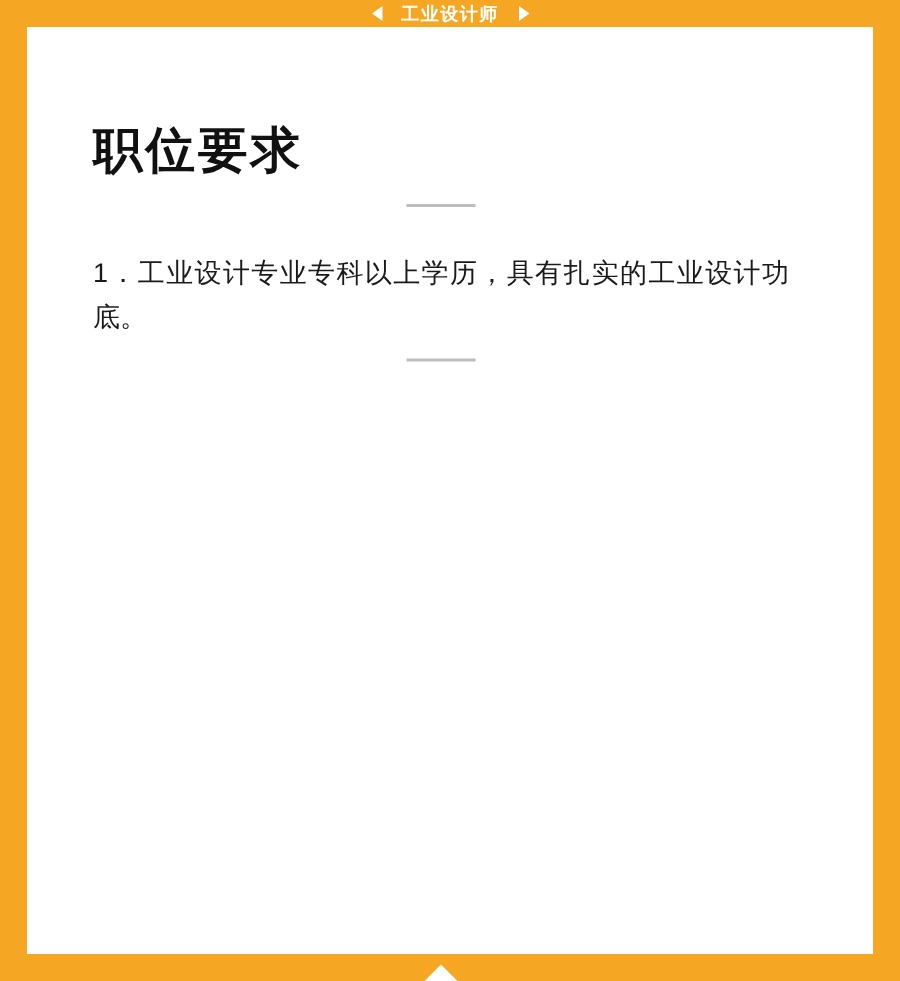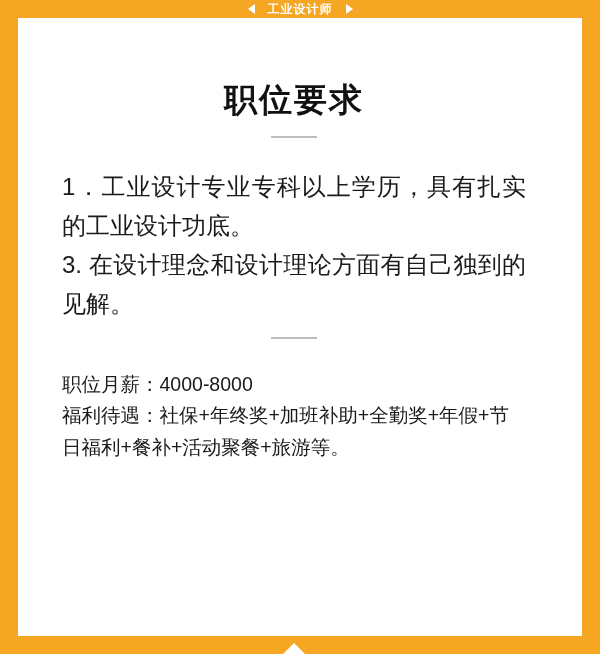--- a/index.html
+++ b/index.html
@@ -102,21 +102,21 @@
     border-right: 11px solid transparent;
     border-bottom: 11px solid #ffffff;
   }
 
   .content {
     padding: 0 44px;
     box-sizing: border-box;
   }
 
   .section-heading {
-    text-align: center;
+    text-align: left;
     font-size: 33px;
     font-weight: bold;
     color: #111111;
     letter-spacing: 2px;
     margin: 0;
   }
   .heading-1 { padding-top: 60px; }
   .heading-2 { padding-top: 56px; }
 
   .heading-rule {
@@ -125,21 +125,21 @@
     background: #bdbdbd;
     margin: 13px auto 0 auto;
   }
 
   .req-list {
     margin: 30px 0 0 0;
     padding: 0;
     list-style: none;
   }
   .req-item {
-    font-size: 24px;
+    font-size: 18px;
     line-height: 1.62;
     color: #1a1a1a;
     font-weight: 500;
     text-align: justify;
   }
 
   .benefits {
     margin: 30px 0 0 0;
     padding: 0;
     list-style: none;
@@ -169,28 +169,23 @@
       <span class="banner-arrow right"></span>
     </div>
 
     <div class="content">
 
       <h1 class="section-heading heading-1">职位要求</h1>
       <div class="heading-rule"></div>
 
       <ul class="req-list">
         <li class="req-item">1．工业设计专业专科以上学历，具有扎实的工业设计功底。</li>
-        <li class="req-item">3. 在设计理念和设计理论方面有自己独到的见解。</li>
       </ul>
 
       <div class="heading-rule"></div>
 
-      <ul class="benefits">
-        <li class="benefit-line">职位月薪：4000-8000</li>
-        <li class="benefit-line">福利待遇：社保+年终奖+加班补助+全勤奖+年假+节日福利+餐补+活动聚餐+旅游等。</li>
-      </ul>
 
     </div>
 
     <div class="bottom-chevron"></div>
 
   </div>
 </div>
 
 </body></html>

